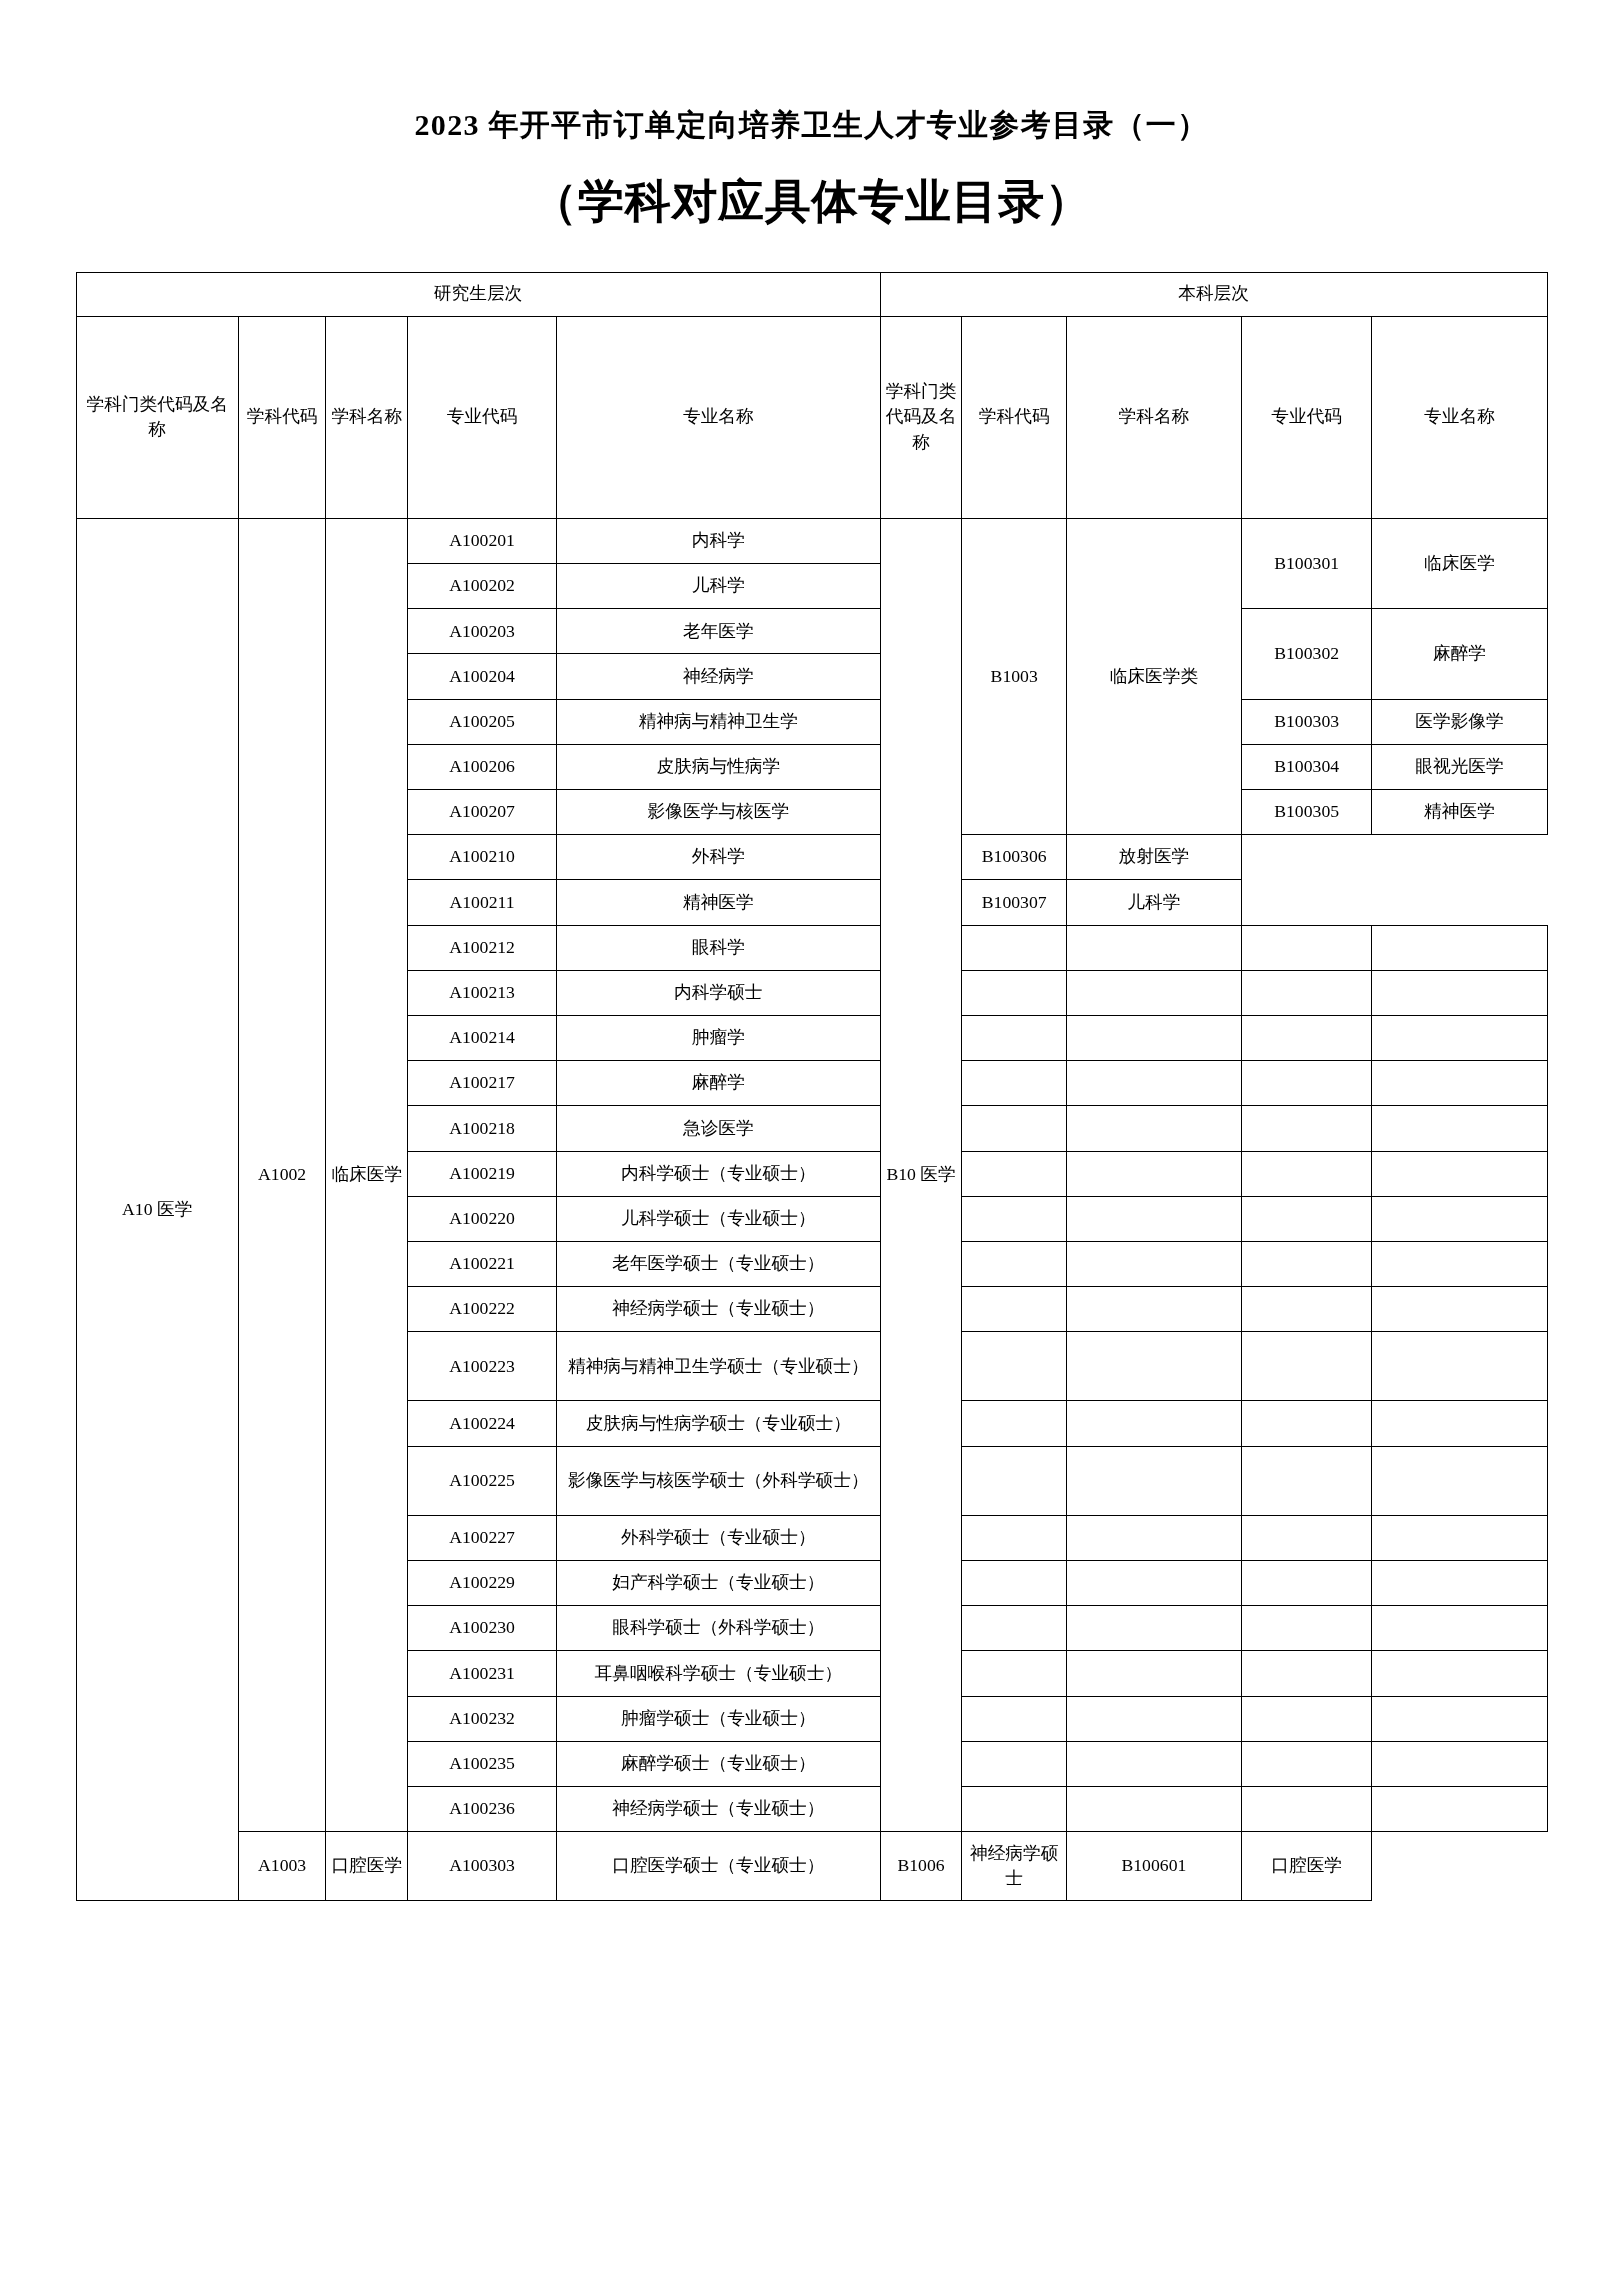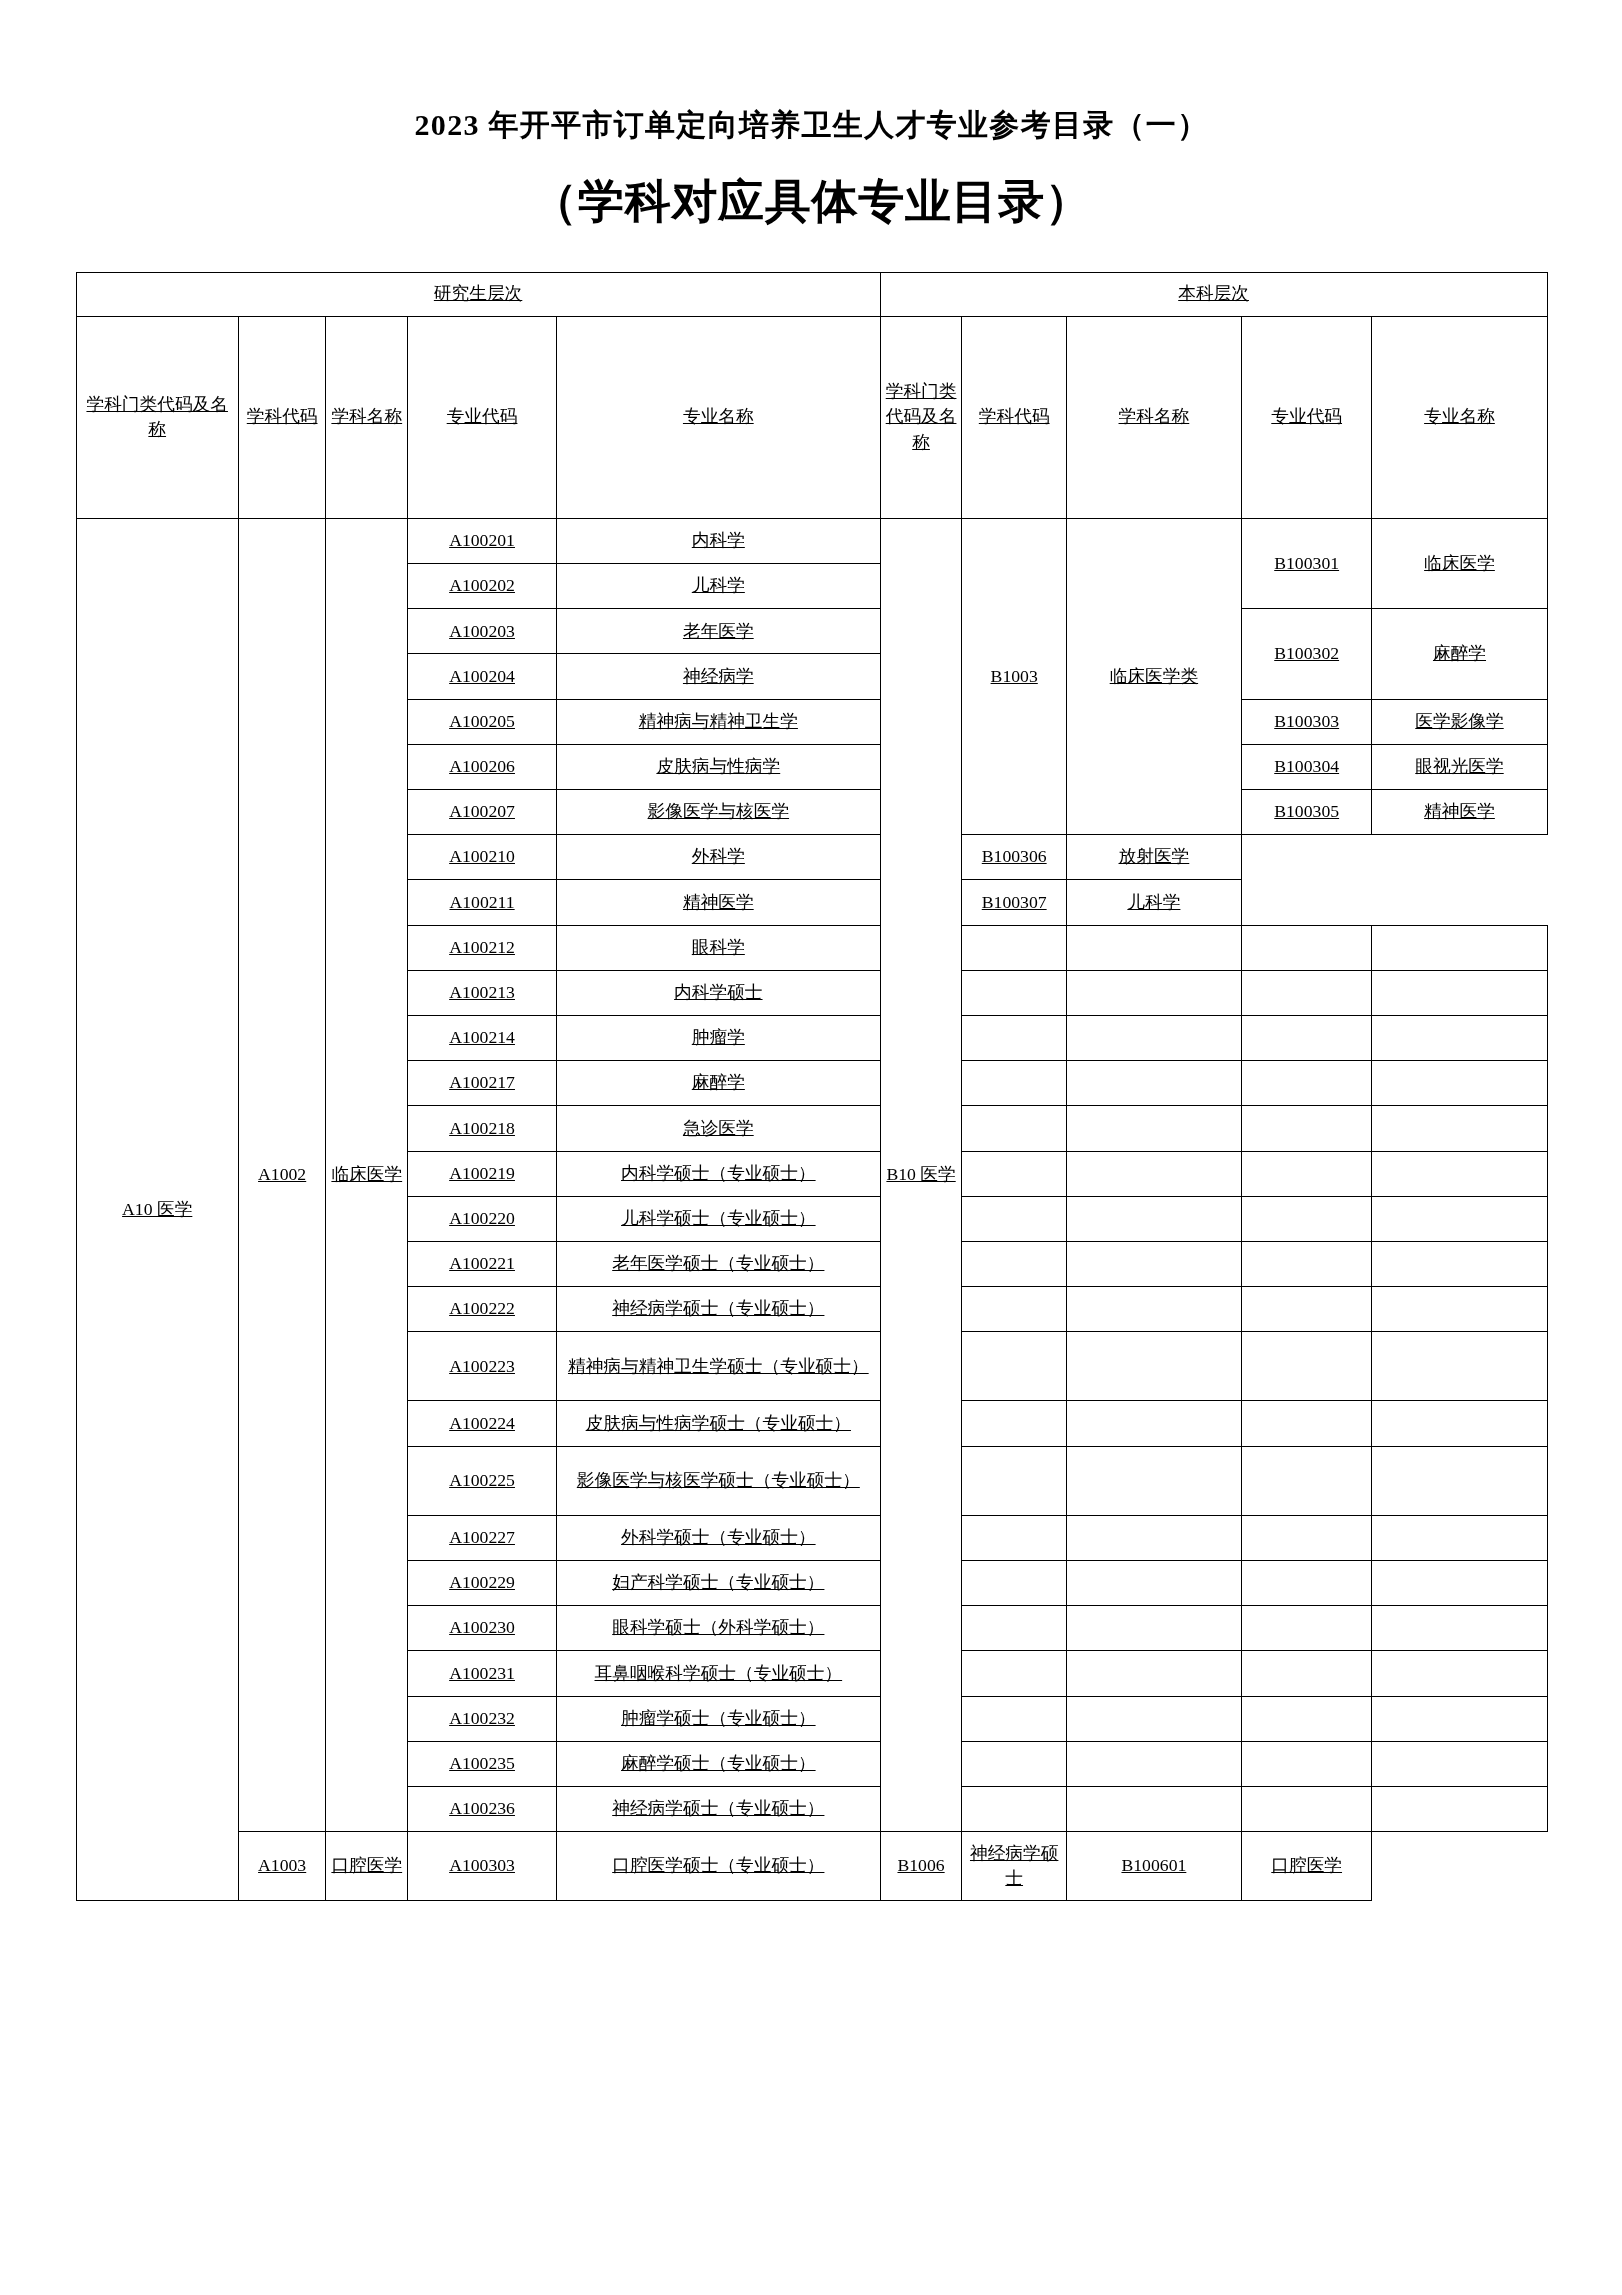--- a/index.html
+++ b/index.html
@@ -41,21 +41,20 @@
     font-family: "Liberation Serif", "DejaVu Serif", serif;
   }
   .table-wrap {
     margin: 39px auto 0 auto;
     width: 1472px;
   }
   table.main {
     border-collapse: collapse;
     width: 100%;
     table-layout: fixed;
-    text-decoration: underline;
   }
   table.main td, table.main th {
     border: 1.3px solid #000;
     text-align: center;
     vertical-align: middle;
     font-size: 17.7px;
     font-weight: normal;
     padding: 2.6px 2px;
     line-height: 1.45;
     font-family: "Liberation Serif", "DejaVu Serif", serif;
@@ -296,21 +295,21 @@
           <td class="row-cell">A100224</td>
           <td class="row-cell">皮肤病与性病学硕士（专业硕士）</td>
           <td class="empty"></td>
           <td class="empty"></td>
           <td class="empty"></td>
           <td class="empty"></td>
         </tr>
 
         <tr>
           <td class="tall">A100225</td>
-          <td class="tall">影像医学与核医学硕士（专业硕士）</td>
+          <td class="tall">影像医学与核医学硕士（外科学硕士）</td>
           <td class="tall"></td>
           <td class="tall"></td>
           <td class="tall"></td>
           <td class="tall"></td>
         </tr>
 
         <tr>
           <td class="row-cell">A100227</td>
           <td class="row-cell">外科学硕士（专业硕士）</td>
           <td class="empty"></td>

